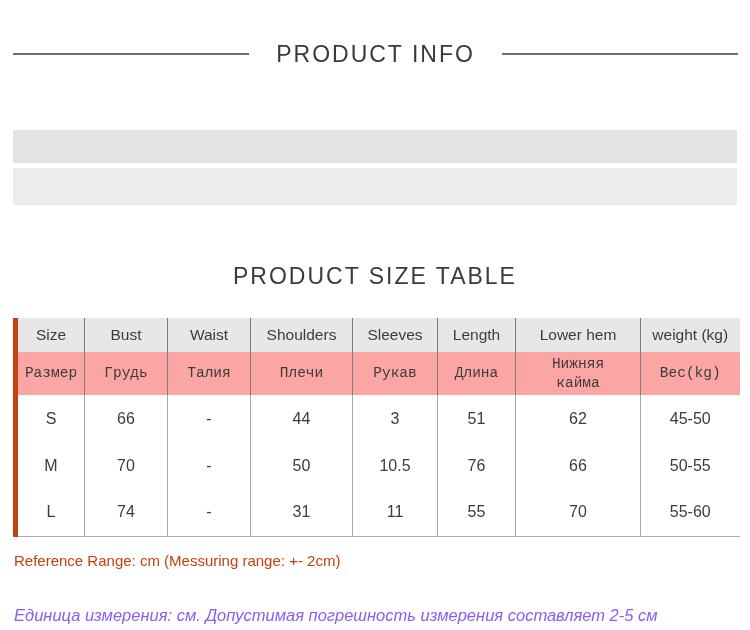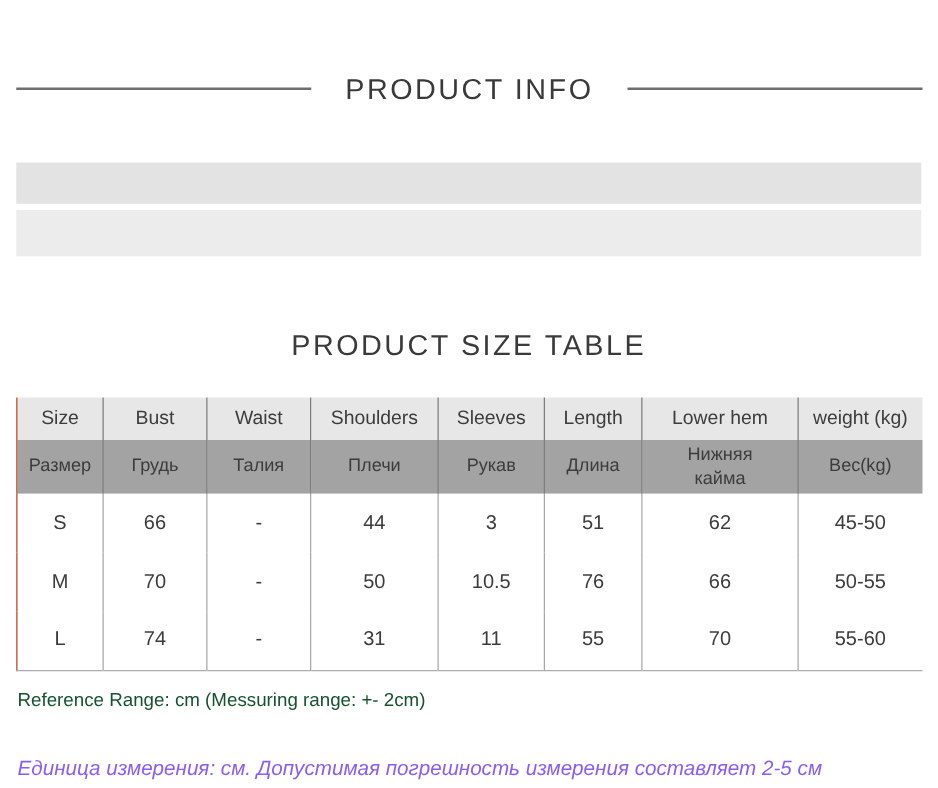--- a/index.html
+++ b/index.html
@@ -8,21 +8,21 @@
     background: #ffffff;
     font-family: "Liberation Sans", "DejaVu Sans", sans-serif;
     color: #3c3c3c;
     position: relative;
     overflow: hidden;
   }
   .page { position: absolute; inset: 0; }
 
   
   .heading-row {
-    position: absolute; top: 58px; left: 13px; right: 12px;
+    position: absolute; top: 41px; left: 13px; right: 12px;
     display: flex; align-items: center; height: 26px;
   }
   .hline { flex: 1; height: 0; border-top: 2px solid #6e6e6e; }
   .h1-title {
     margin: 0 27px; font-size: 23px; font-weight: normal;
     letter-spacing: 2px; color: #3a3a3a; white-space: nowrap;
   }
 
   
   .material-bar {
@@ -42,39 +42,39 @@
   .h2-title {
     position: absolute; top: 263px; left: 0; width: 100%;
     margin: 0; text-align: center; font-size: 23px; font-weight: normal;
     letter-spacing: 2px; color: #3a3a3a;
   }
 
   
   table.size-table {
     position: absolute; top: 318px; left: 13px; width: 724px;
     border-collapse: collapse; table-layout: fixed;
-    border-left: 1px solid #c2410c;
+    border-left: 5px solid #c2410c;
     border-bottom: 1px solid #adadad;
   }
   table.size-table th, table.size-table td {
     font-weight: normal; text-align: center; vertical-align: middle;
     padding: 0; color: #3c3c3c;
   }
   tr.hdr-en { height: 34px; background: #e7e7e7; }
   tr.hdr-en th { font-size: 15.5px; border-right: 1px solid #7d7d7d; }
-  tr.hdr-ru { height: 43px; background: #a3a3a3; }
+  tr.hdr-ru { height: 43px; background: #fca5a5; font-family: Liberation Mono, monospace; }
   tr.hdr-ru th { font-size: 14.5px; border-right: 1px solid #7d7d7d; white-space: pre-line; line-height: 1.25; }
   tbody tr { height: 47px; background: #ffffff; }
   tbody td { font-size: 16px; border-right: 1px solid #a8a8a8; }
   table.size-table th:last-child, table.size-table td:last-child { border-right: none; }
 
   
   .footer-en {
     position: absolute; top: 552px; left: 14px; margin: 0;
-    font-size: 15px; color: #14532d;
+    font-size: 15px; color: #c2410c;
   }
   .footer-ru {
     position: absolute; top: 606px; left: 14px; margin: 0;
     font-size: 16.5px; color: #8b5cf6; font-style: italic;
   }
 </style>
 </head>
 <body>
 
 <div class="page">

